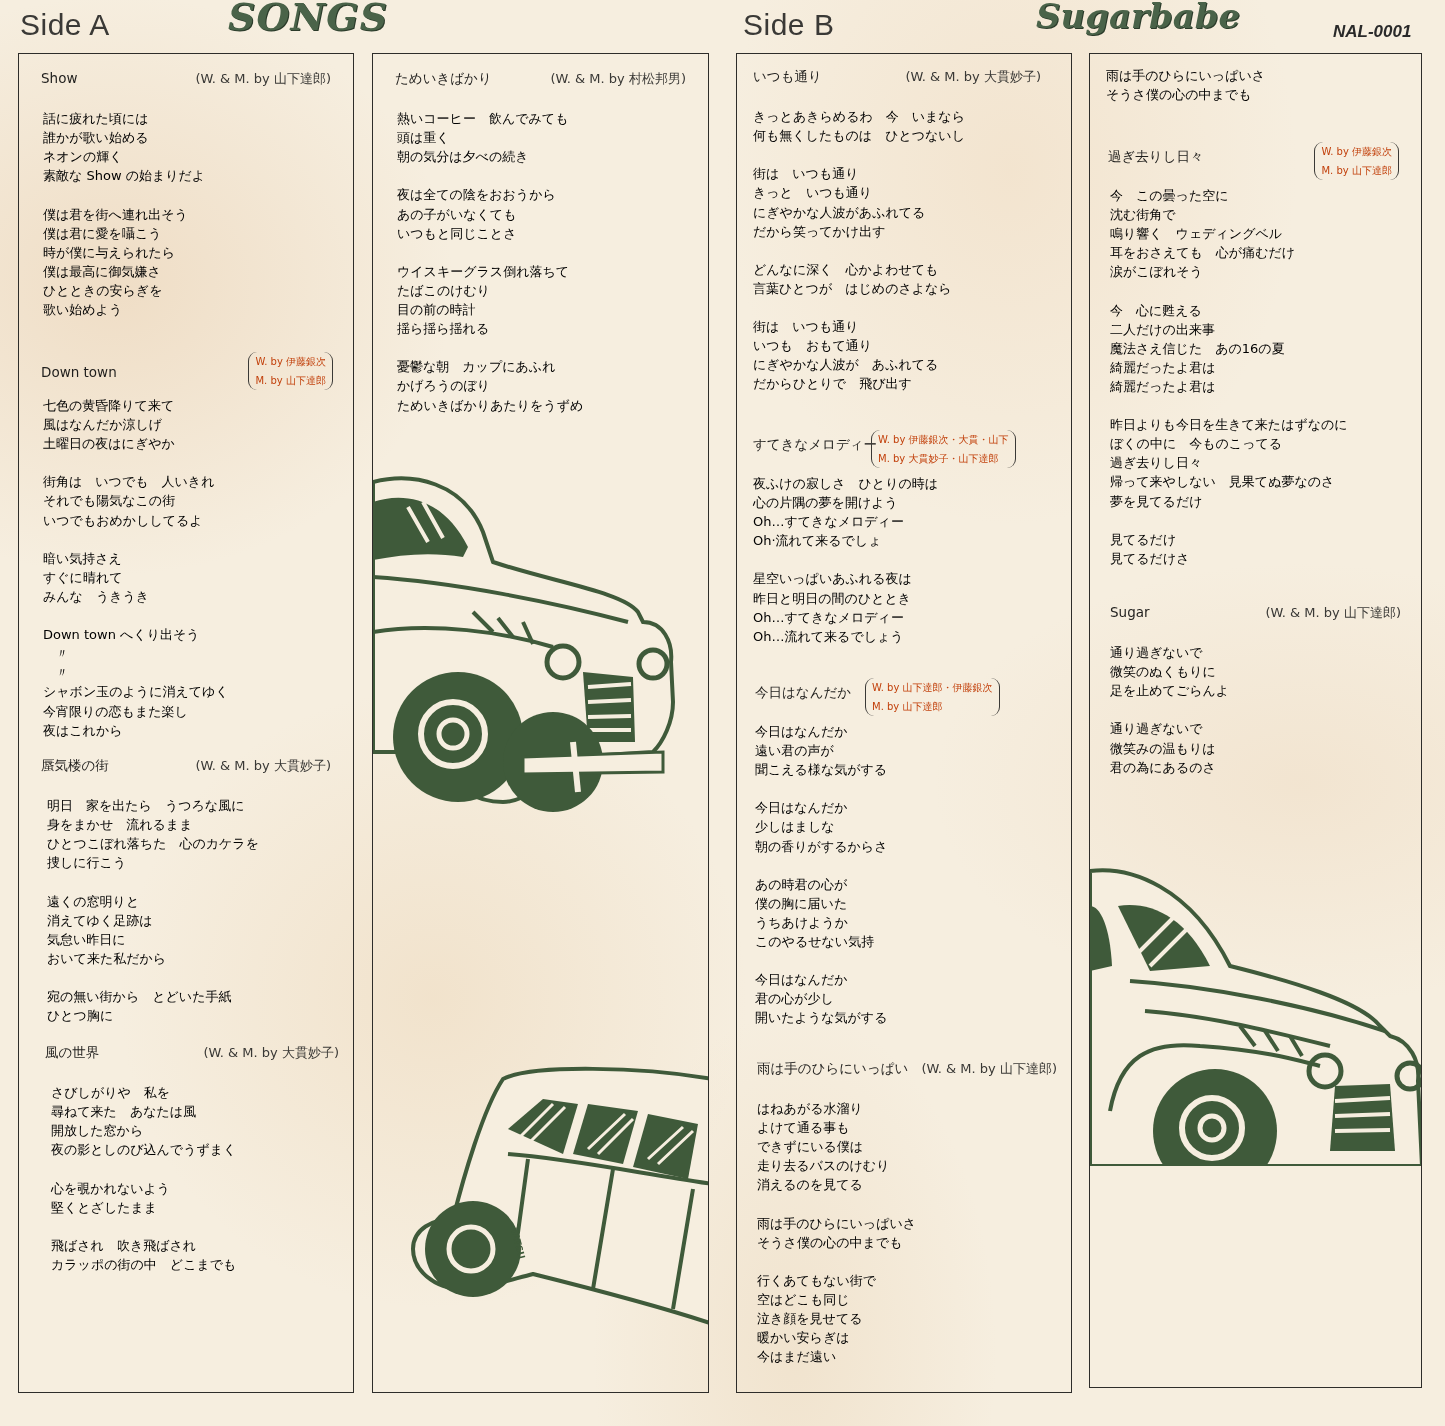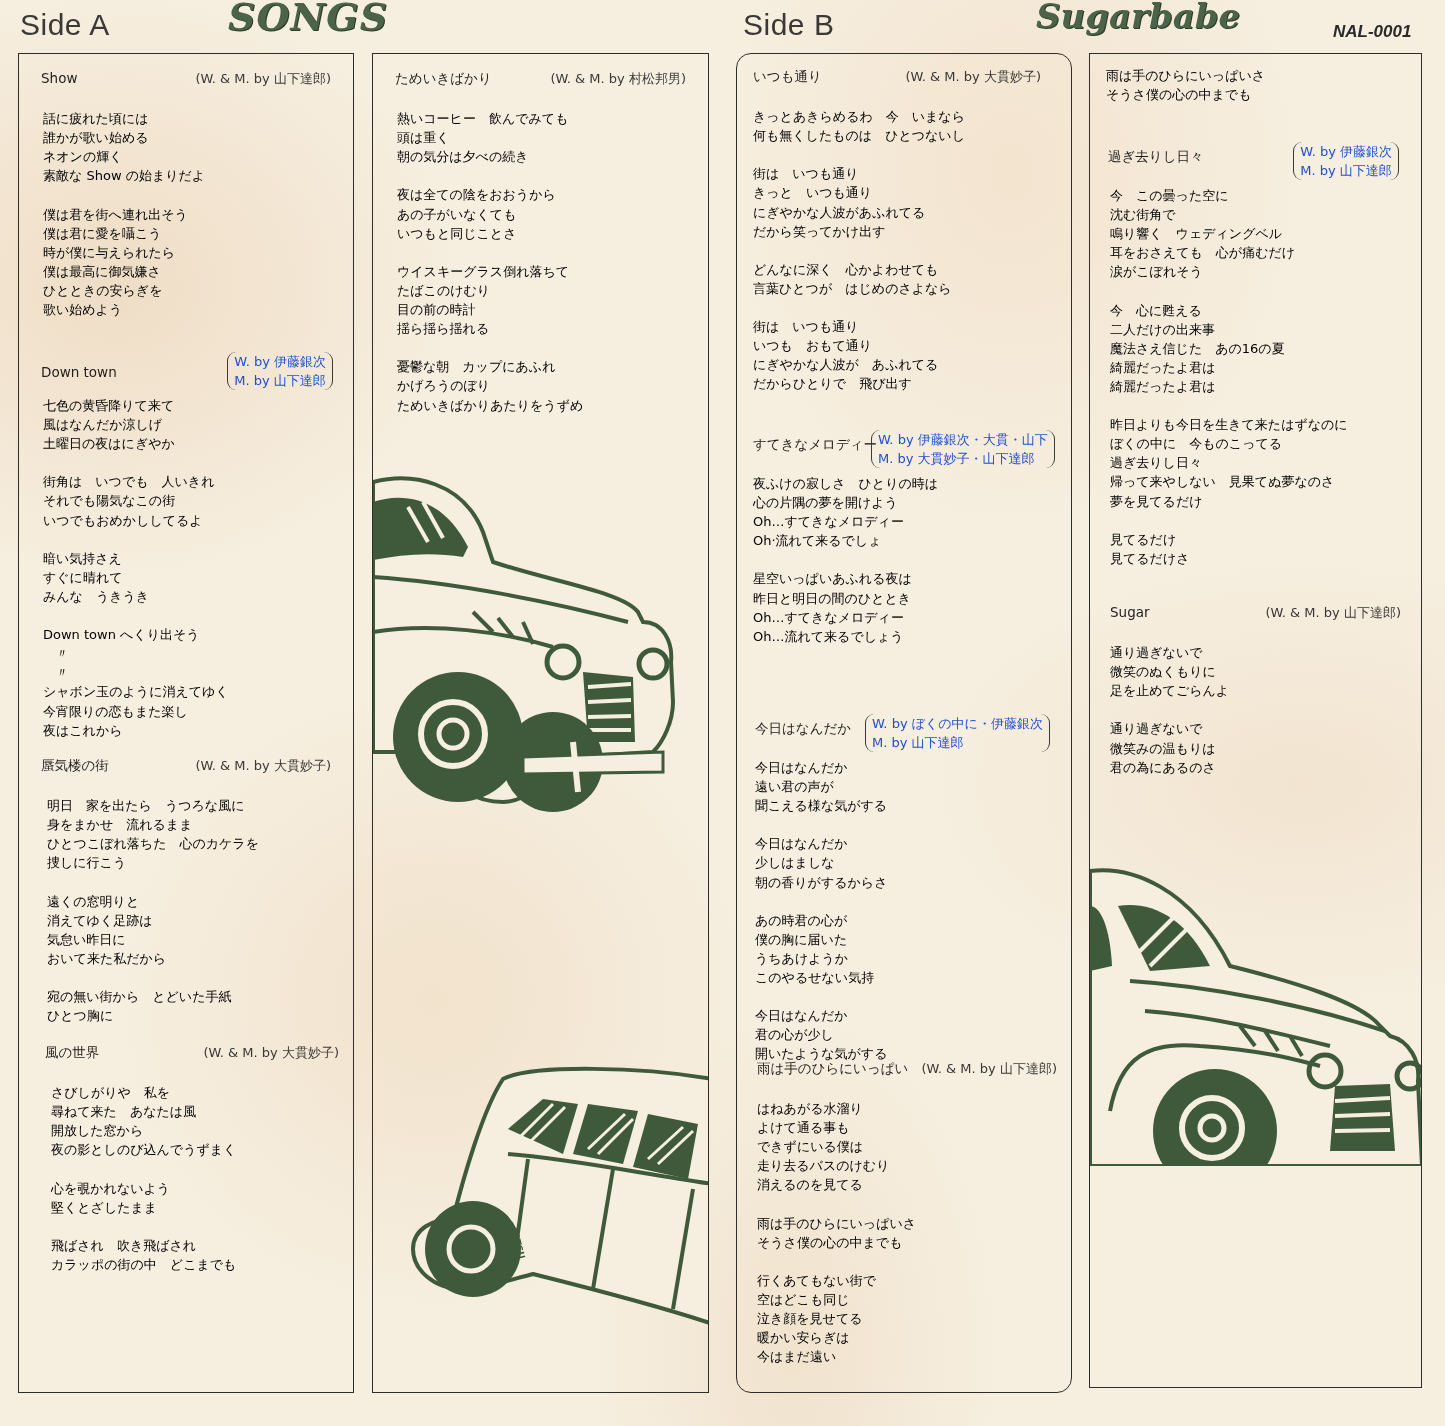--- a/index.html
+++ b/index.html
@@ -16,21 +16,21 @@
     color:#2b2a28;
   }
   .side-label { position:absolute; top:8px; font-family:"Liberation Sans", sans-serif; font-size:30px; font-weight:400; color:#3a3936; letter-spacing:0.5px; }
   .logo { position:absolute; font-family:"DejaVu Serif", serif; font-style:italic; font-weight:bold; color:#4a6349; text-shadow:1px 1px 0 #2b3b2a; }
   .catno { position:absolute; top:22px; left:1318px; font-family:"Liberation Sans", sans-serif; font-style:italic; font-weight:bold; font-size:17px; color:#2a2a2a;margin-left:15px; }
   .panel { position:absolute; border:1.5px solid #2e2d2a; overflow:hidden; box-sizing:border-box; }
   .song { position:absolute; left:0; right:0; }
   .song-head { position:relative; height:20px; }
   .song-title { position:absolute; left:22px; top:0; font-size:13.5px; font-weight:normal; color:#1f1e1c; white-space:nowrap; }
   .song-credit { position:absolute; right:22px; top:0; font-size:13px; color:#3a3936; white-space:nowrap; }
-  .credit2 { position:absolute; top:-4px; font-size:13px; color:#1d4ed8; line-height:19px; white-space:nowrap; padding:0 6px; border-left:1.4px solid #3a3936; border-right:1.4px solid #3a3936; border-radius:9px; }
+  .credit2 { position:absolute; top:-4px; font-size:10px; color:#c2410c; line-height:19px; white-space:nowrap; padding:0 6px; border-left:1.4px solid #3a3936; border-right:1.4px solid #3a3936; border-radius:9px; }
   .lyric { font-size:13px; line-height:19.1px; color:#000000; white-space:pre; padding-left:24px; }
   .gap { height:19.1px; }
   .car { position:absolute; }
 </style>
 </head>
 <body>
 
 <div class="side-label" style="left:20px;">Side A</div>
 <div class="logo" style="left:228px; top:-6px; font-size:38px; letter-spacing:1px;">SONGS</div>
 <div class="side-label" style="left:743px;">Side B</div>
@@ -172,21 +172,21 @@
     <path d="M255,55 L305,65 L295,120 L240,108 Z" fill="#3f5a3a"></path>
     <path d="M125,80 L160,45 M135,85 L172,48 M195,90 L232,55 M205,95 L240,60 M255,100 L290,68 M265,105 L300,72" stroke="#f6eedf" stroke-width="3"></path>
     <path d="M135,100 L120,210 M220,110 L200,230 M300,130 L280,250" stroke="#3f5a3a" stroke-width="4"></path>
     <path d="M115,95 C180,100 250,115 320,125" stroke="#3f5a3a" stroke-width="4" fill="none"></path>
     <circle cx="80" cy="190" r="48" fill="#3f5a3a"></circle>
     <circle cx="78" cy="190" r="22" fill="none" stroke="#f6eedf" stroke-width="5"></circle>
     <text x="118" y="170" font-family="DejaVu Sans, sans-serif" font-size="9" font-weight="bold" fill="#3f5a3a" transform="rotate(75 118 170)">TATSU</text>
   </svg>
 </div>
 
-<div class="panel" style="left:736px; top:53px; width:336px; height:1340px;border-radius:15px;">
+<div class="panel" style="left:736px; top:53px; width:336px; height:1340px;">
   <div class="song" style="top:14px;">
     <div class="song-head">
       <span class="song-title" style="left:16px;">いつも通り</span>
       <span class="song-credit" style="right:30px;">(W. &amp; M. by 大貫妙子)</span>
     </div>
     <div class="gap"></div>
     <div class="lyric" style="padding-left:16px;">きっとあきらめるわ　今　いまなら
 何も無くしたものは　ひとつないし
 
 街は　いつも通り
@@ -213,25 +213,25 @@
     <div class="lyric" style="padding-left:16px;">夜ふけの寂しさ　ひとりの時は
 心の片隅の夢を開けよう
 Oh…すてきなメロディー
 Oh·流れて来るでしょ
 
 星空いっぱいあふれる夜は
 昨日と明日の間のひととき
 Oh…すてきなメロディー
 Oh…流れて来るでしょう</div>
   </div>
-  <div class="song" style="top:628px;margin-top:36px;">
+  <div class="song" style="top:628px;">
     <div class="song-head" style="height:40px;">
       <span class="song-title" style="left:18px; top:2px;">今日はなんだか</span>
       <div class="credit2" style="left:128px;">
-        <div>W. by ぼくの中に・伊藤銀次</div>
+        <div>W. by 山下達郎・伊藤銀次</div>
         <div>M. by 山下達郎</div>
       </div>
     </div>
     <div class="lyric" style="padding-left:18px;">今日はなんだか
 遠い君の声が
 聞こえる様な気がする
 
 今日はなんだか
 少しはましな
 朝の香りがするからさ

